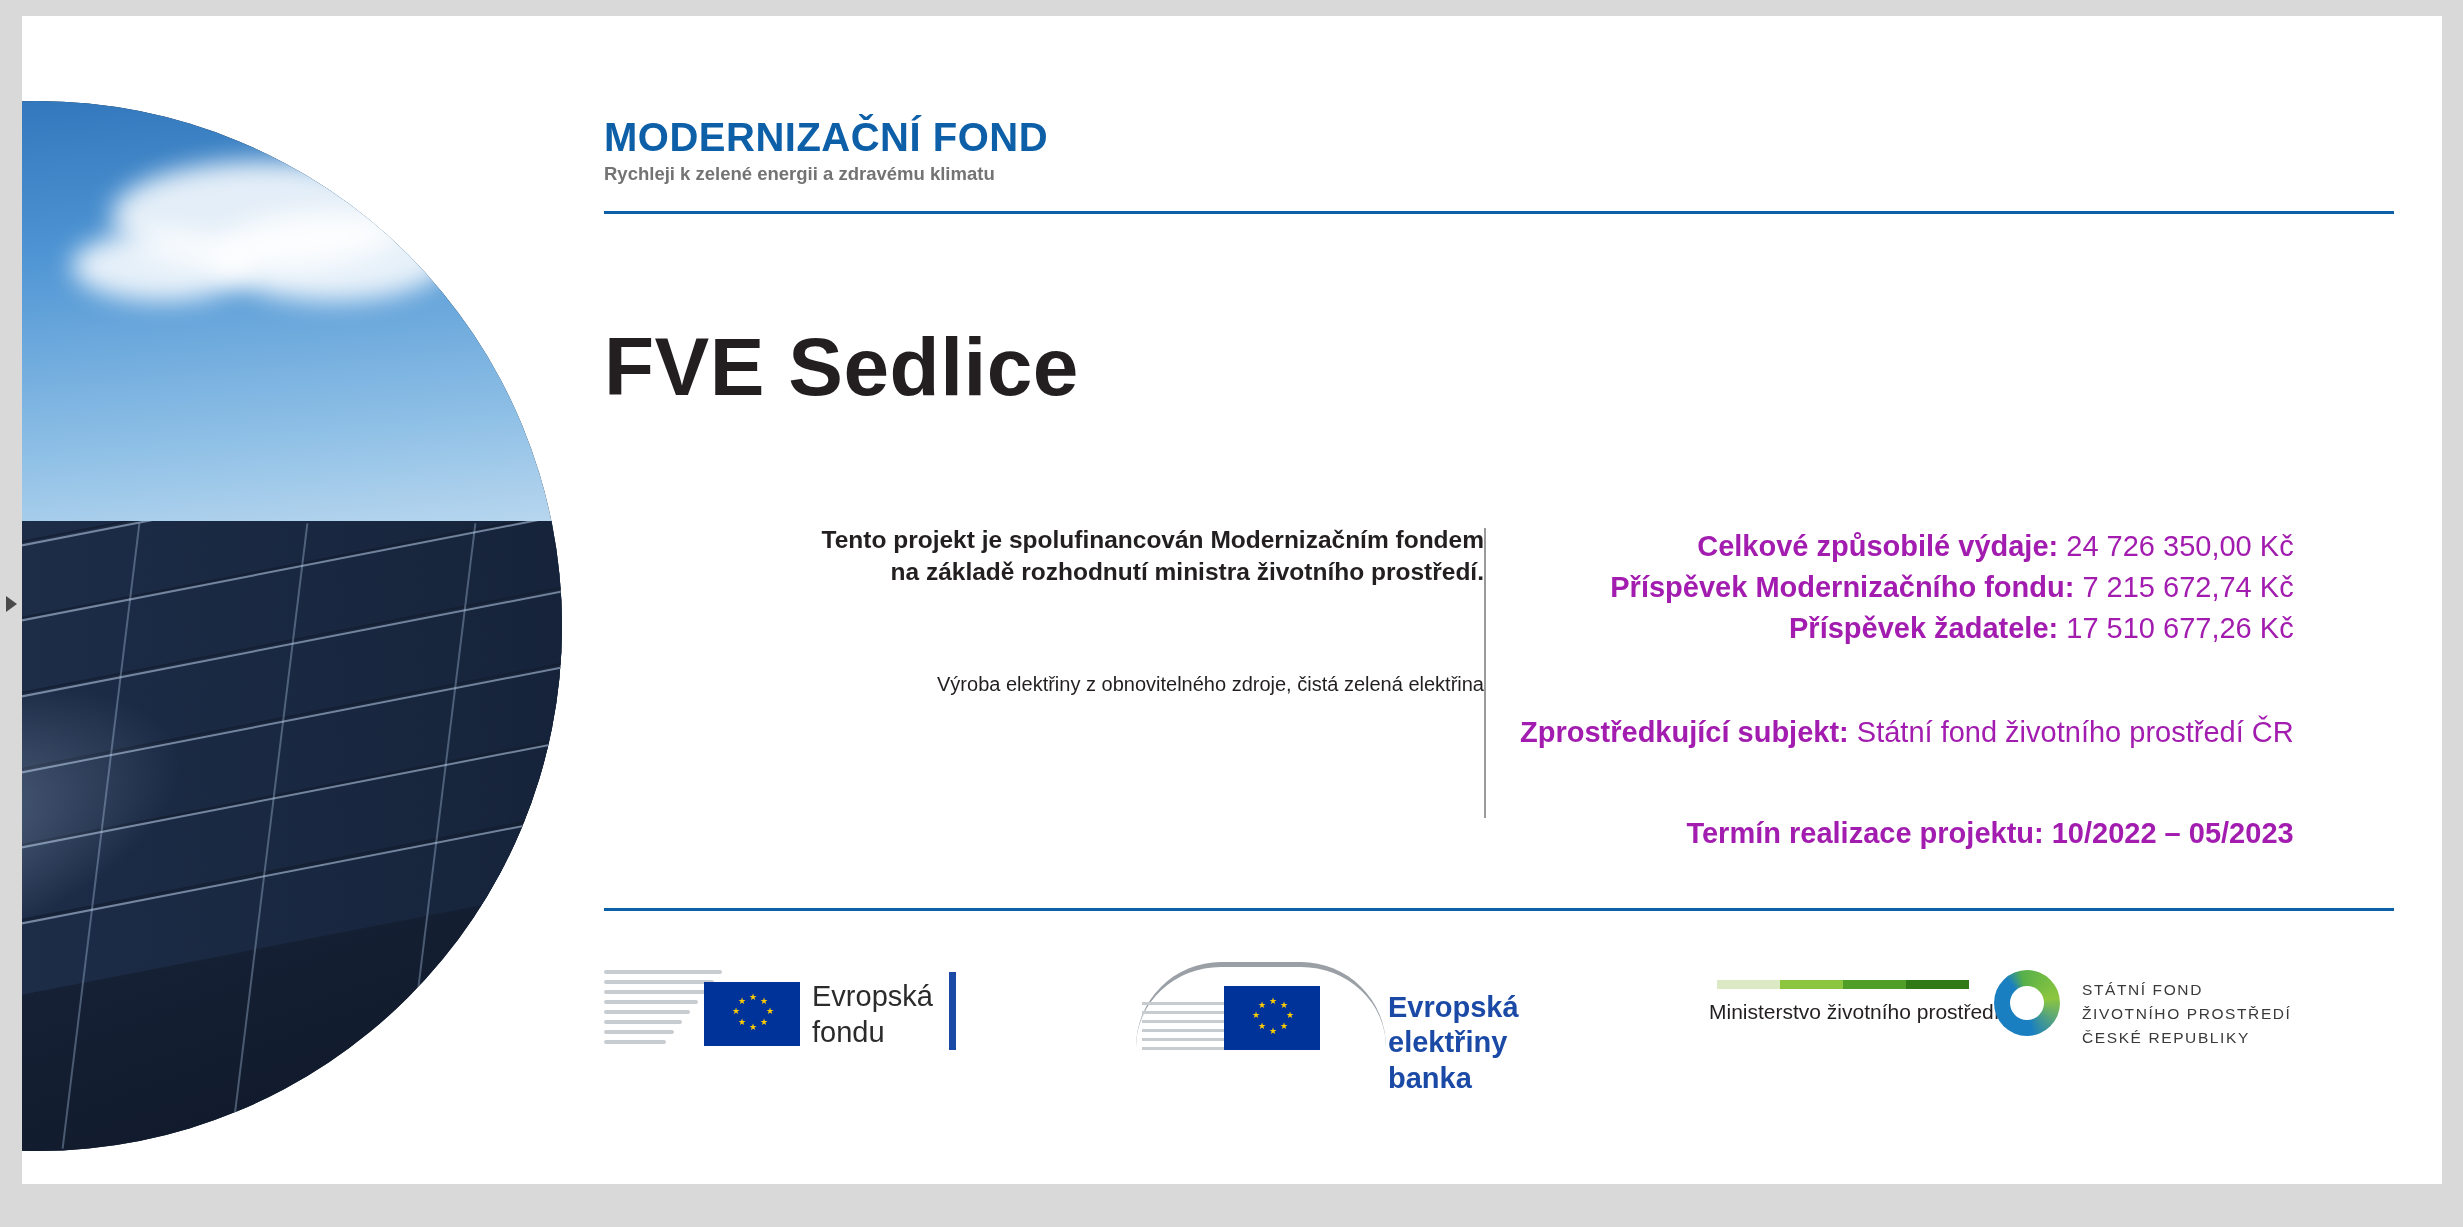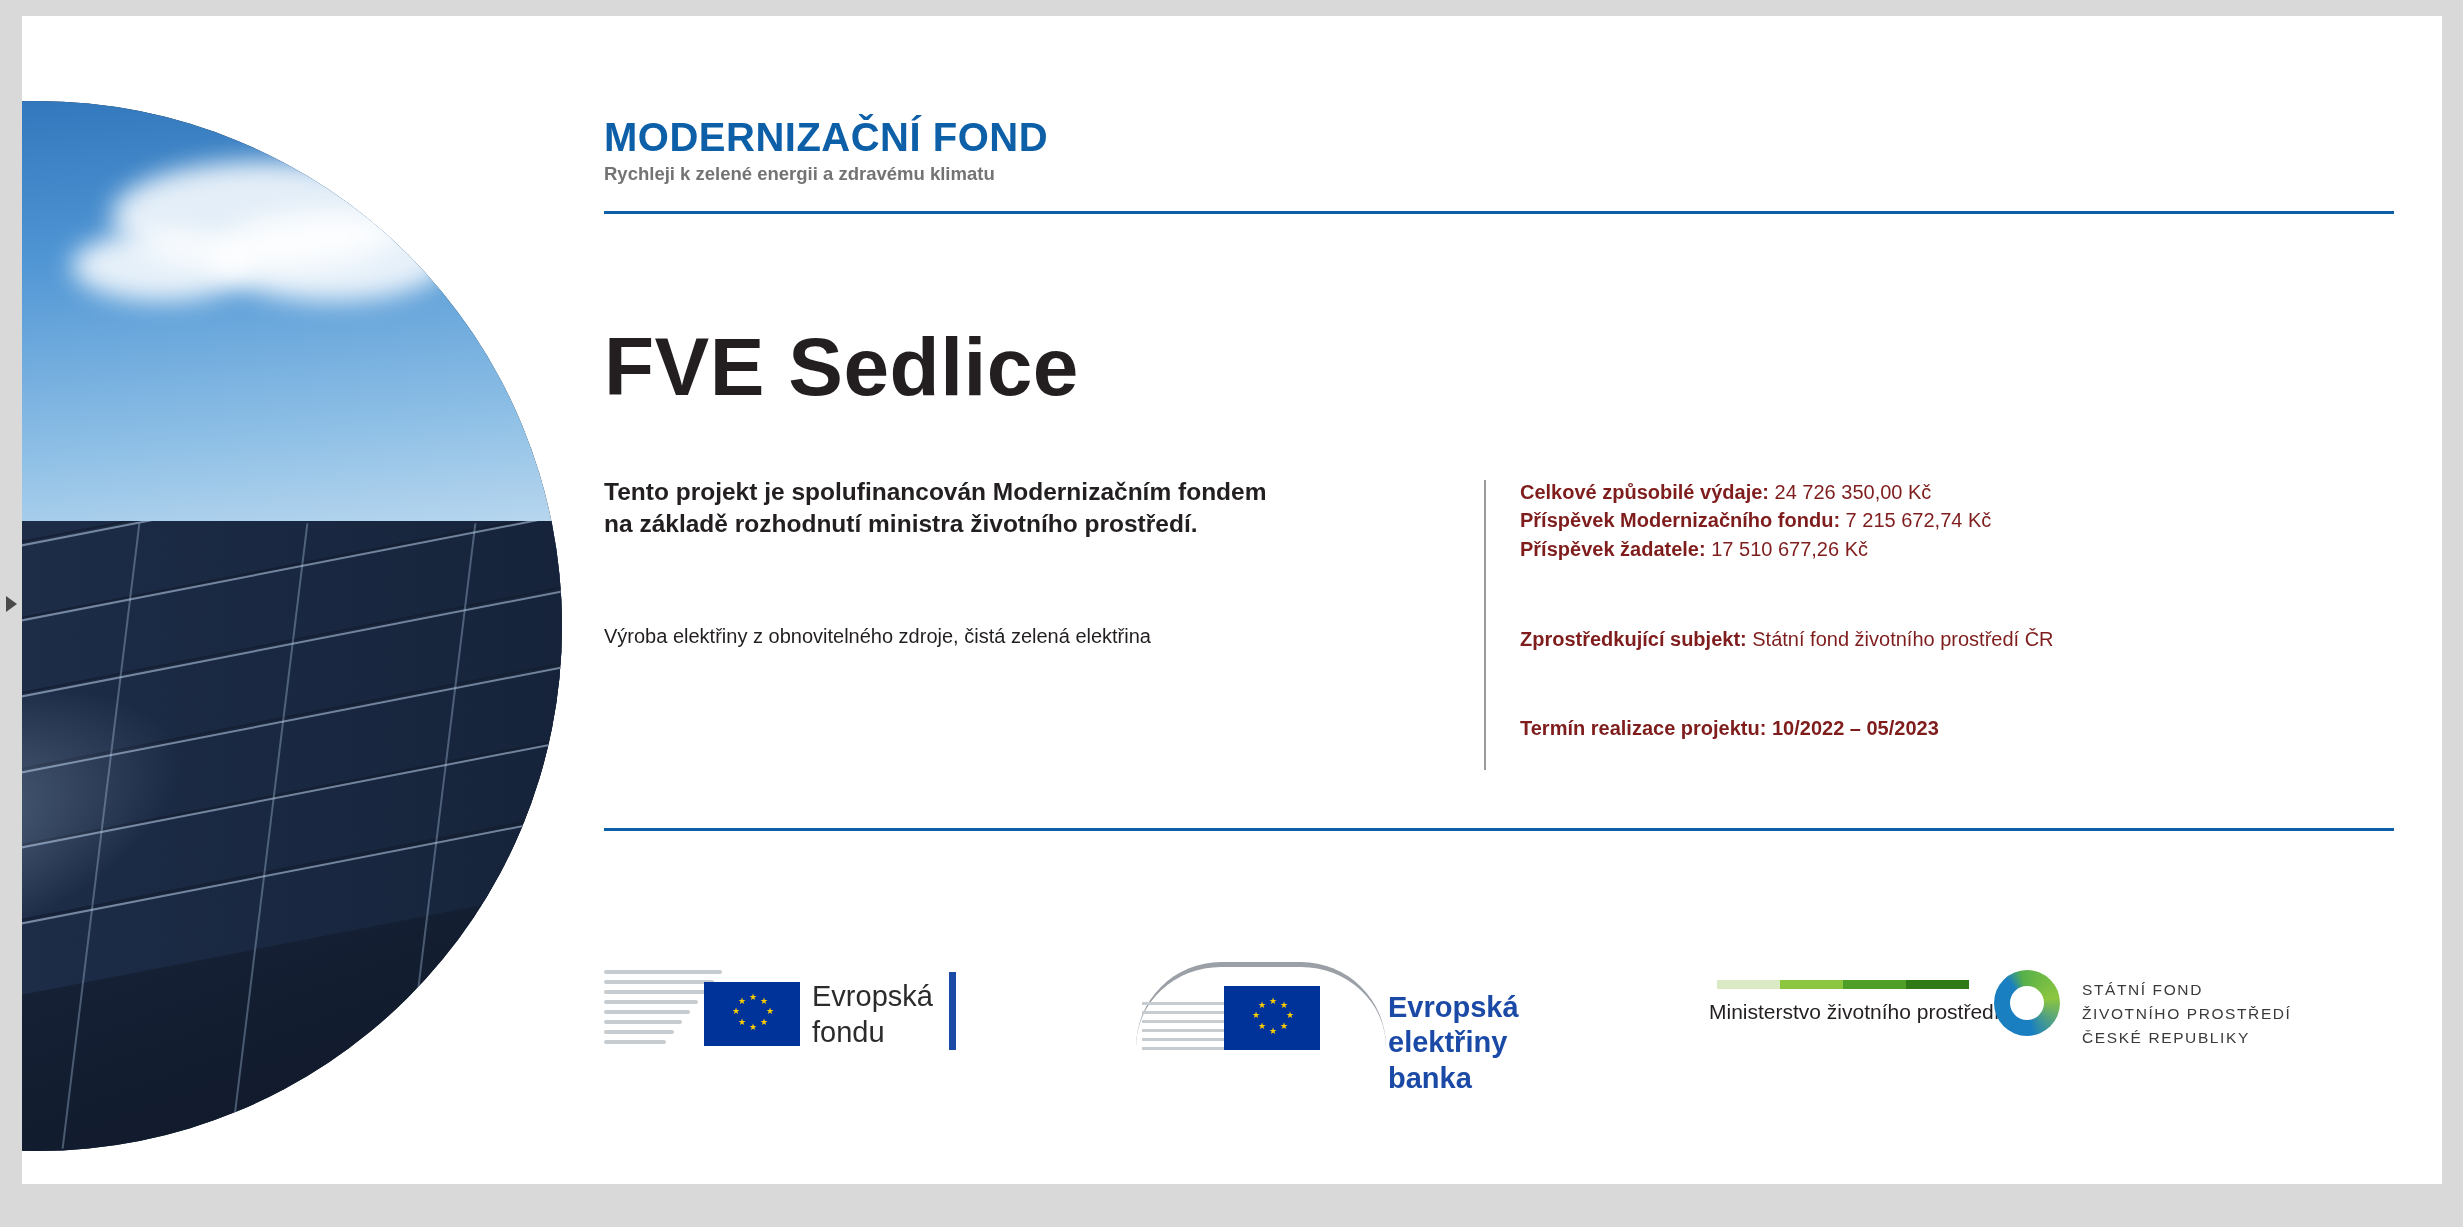--- a/index.html
+++ b/index.html
@@ -146,22 +146,23 @@
     margin: 112px 0 0 22px;
     font-size: 82px;
     font-weight: bold;
     color: #231f20;
     letter-spacing: 0.5px;
     line-height: 1;
   }
 
   .info-row {
     position: relative;
-    margin: 68px 0 0 0;
+    margin: 116px 0 0 0;
     display: flex;
+    text-align: right;
   }
   .col-left {
     width: 880px;
     margin-left: 22px;
   }
   .col-divider {
     width: 2px;
     background: #9a9a9a;
     margin: 4px 0 4px 0;
     height: 290px;
@@ -177,22 +178,22 @@
     color: #231f20;
     line-height: 1.32;
   }
   .subtitle {
     margin-top: 84px;
     font-size: 20px;
     color: #231f20;
   }
 
   .fin-line {
-    font-size: 20px;
-    color: #7f1d1d;
+    font-size: 29px;
+    color: #a21caf;
     line-height: 1.42;
   }
   .fin-line b { font-weight: bold; }
   .gap-1 { height: 62px; }
   .gap-2 { height: 60px; }
 
   .bottom-rule-wrap { margin-top: 54px; }
 
   
   .logos {

